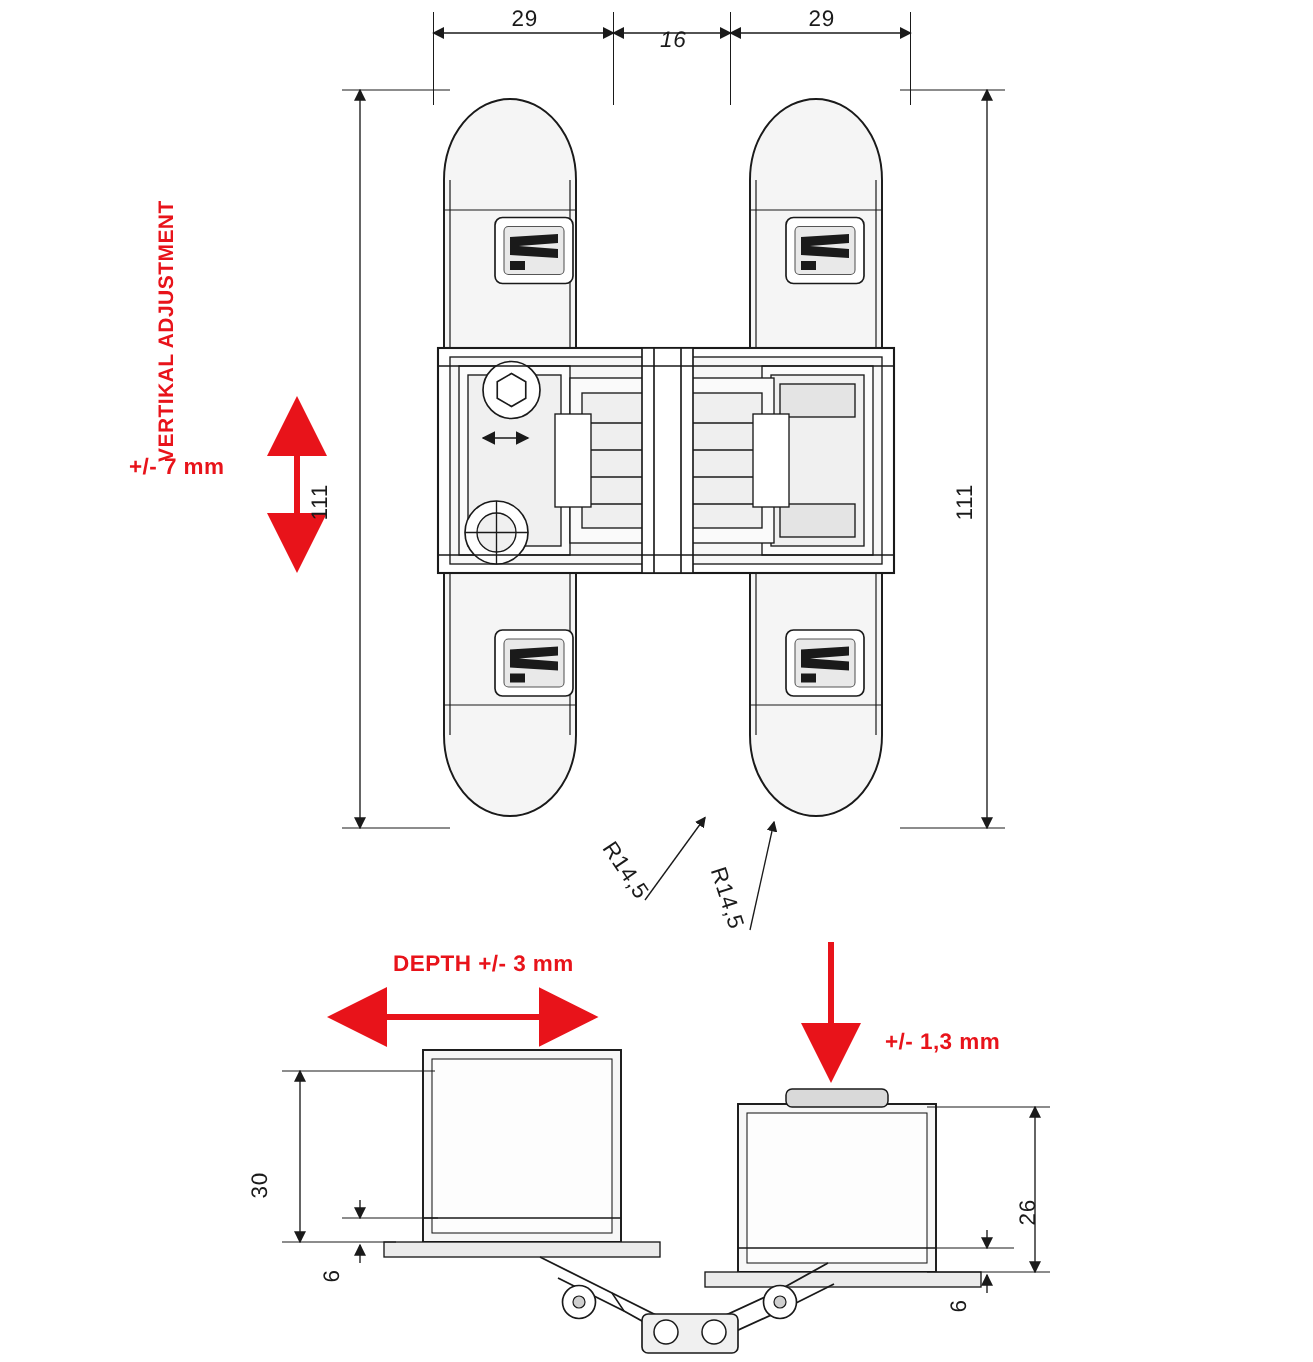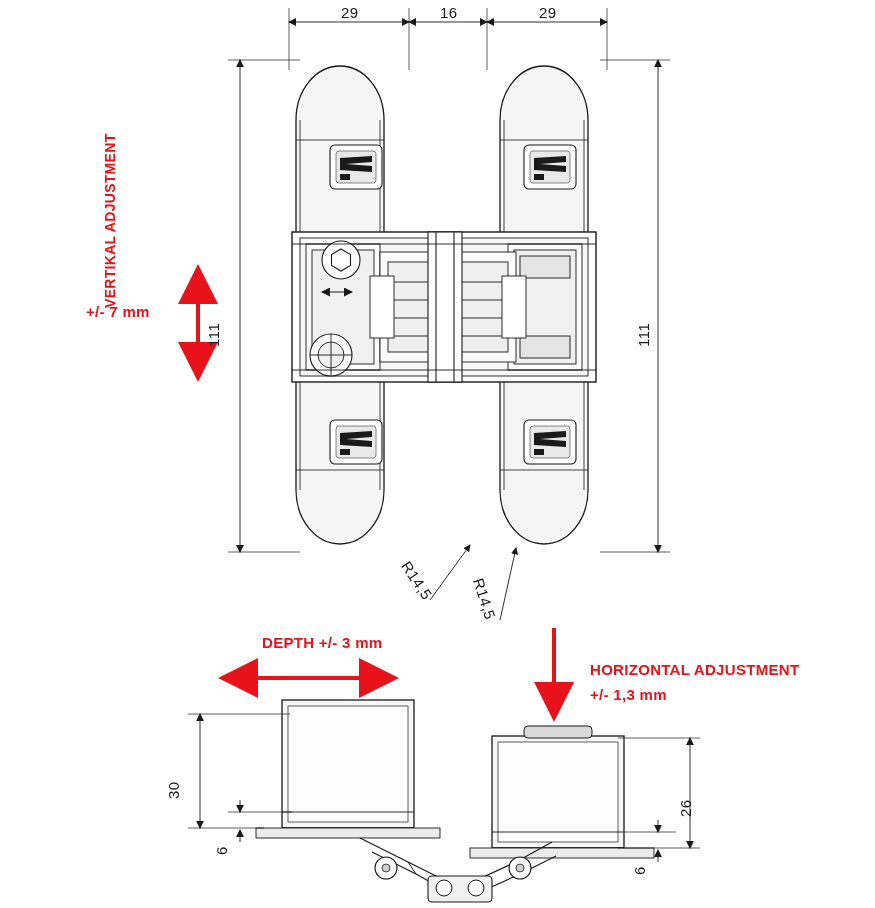--- a/index.html
+++ b/index.html
@@ -241,35 +241,34 @@
         <line x1="618" y1="848" x2="700" y2="848"></line>
         <line x1="624" y1="832" x2="676" y2="832"></line>
       </g>
       <line x1="690" y1="738" x2="690" y2="848" stroke-width="0.9" marker-start="url(#arrStart)" marker-end="url(#arrEnd)"></line>
       <line x1="658" y1="820" x2="658" y2="832" stroke-width="0.9" marker-end="url(#arrEnd)"></line>
       <line x1="658" y1="862" x2="658" y2="850" stroke-width="0.9" marker-end="url(#arrEnd)"></line>
     </g>
   </svg>
 
   <div class="lbl dim" style="left:341px; top:4px;">29</div>
-  <div class="lbl dim" style="left:440px; top:4px;">16</div>
+  <div class="lbl dim" style="left:440px; top:18px;font-style:italic;">16</div>
   <div class="lbl dim" style="left:539px; top:4px;">29</div>
 
   <div class="lbl dim rot90" style="left:222px; top:330px;">111</div>
   <div class="lbl dim rot90" style="left:652px; top:330px;">111</div>
 
   <div class="lbl dim" style="left:412px; top:558px; transform:rotate(56deg); transform-origin:left top;">R14,5</div>
   <div class="lbl dim" style="left:486px; top:576px; transform:rotate(72deg); transform-origin:left top;">R14,5</div>
 
   <div class="lbl red rot90 vert-txt" style="left:118px; top:292px;">VERTIKAL ADJUSTMENT</div>
   <div class="lbl red" style="left:86px; top:303px;">+/- 7 mm</div>
 
   <div class="lbl red" style="left:262px; top:634px;">DEPTH +/- 3 mm</div>
 
-  <div class="lbl red" style="left:590px; top:661px;">HORIZONTAL ADJUSTMENT</div>
   <div class="lbl red" style="left:590px; top:686px;">+/-  1,3 mm</div>
 
   <div class="lbl dim rot90" style="left:182px; top:782px;">30</div>
   <div class="lbl dim rot90" style="left:230px; top:838px;">6</div>
   <div class="lbl dim rot90" style="left:694px; top:800px;">26</div>
   <div class="lbl dim rot90" style="left:648px; top:858px;">6</div>
 
 </div>
 
 </body></html>

